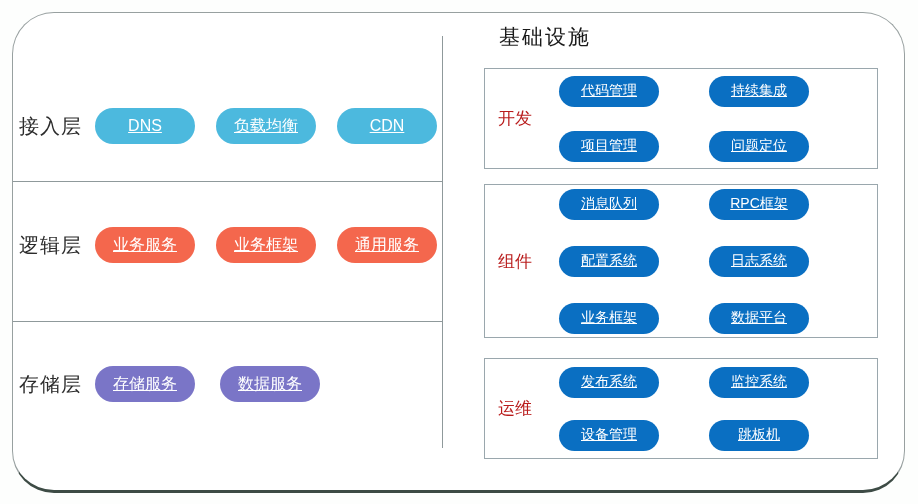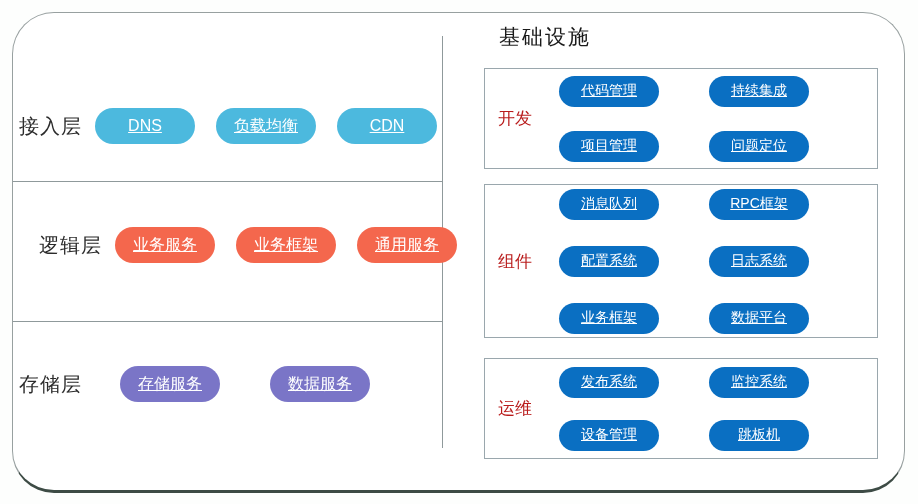--- a/index.html
+++ b/index.html
@@ -37,22 +37,22 @@
 
   
   .layer-row {
     position: absolute;
     left: 6px;
     height: 36px;
     display: flex;
     align-items: center;
   }
   .layer-row.r1 { top: 95px; }
-  .layer-row.r2 { top: 214px; margin-left: 20px; }
-  .layer-row.r3 { top: 353px; gap: 25px; }
+  .layer-row.r2 { top: 214px; }
+  .layer-row.r3 { top: 353px; }
   .layer-label {
     width: 76px;
     font-size: 20px;
     color: #2b2b2b;
     letter-spacing: 1px;
     white-space: nowrap;
   }
   .pill {
     width: 100px; height: 36px;
     border-radius: 18px;

